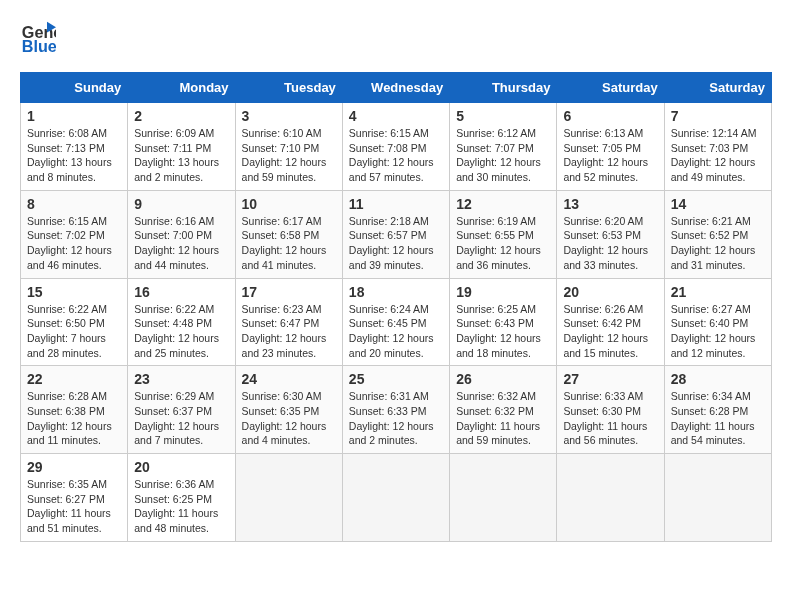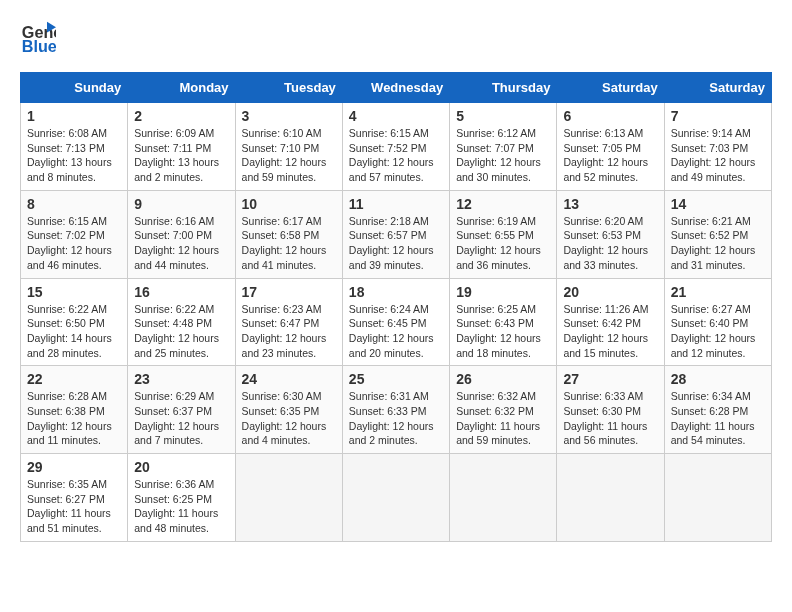--- a/index.html
+++ b/index.html
@@ -131,21 +131,21 @@
         <div class="day-info">
           <span>Sunrise: 6:10 AM</span><br>
           <span>Sunset: 7:10 PM</span><br>
           <span>Daylight: 12 hours and 59 minutes.</span>
         </div>
       </td>
         <td>
         <span class="day-num">4</span>
         <div class="day-info">
           <span>Sunrise: 6:15 AM</span><br>
-          <span>Sunset: 7:52 PM</span><br>
+          <span>Sunset: 7:08 PM</span><br>
           <span>Daylight: 12 hours and 57 minutes.</span>
         </div>
       </td>
         <td>
         <span class="day-num">5</span>
         <div class="day-info">
           <span>Sunrise: 6:12 AM</span><br>
           <span>Sunset: 7:07 PM</span><br>
           <span>Daylight: 12 hours and 30 minutes.</span>
         </div>
@@ -154,21 +154,21 @@
         <span class="day-num">6</span>
         <div class="day-info">
           <span>Sunrise: 6:13 AM</span><br>
           <span>Sunset: 7:05 PM</span><br>
           <span>Daylight: 12 hours and 52 minutes.</span>
         </div>
       </td>
         <td>
         <span class="day-num">7</span>
         <div class="day-info">
-          <span>Sunrise: 9:14 AM</span><br>
+          <span>Sunrise: 12:14 AM</span><br>
           <span>Sunset: 7:03 PM</span><br>
           <span>Daylight: 12 hours and 49 minutes.</span>
         </div>
       </td>
       </tr>
       <tr>
         <td>
         <span class="day-num">8</span>
         <div class="day-info">
           <span>Sunrise: 6:15 AM</span><br>
@@ -224,21 +224,21 @@
           <span>Daylight: 12 hours and 31 minutes.</span>
         </div>
       </td>
       </tr>
       <tr>
         <td>
         <span class="day-num">15</span>
         <div class="day-info">
           <span>Sunrise: 6:22 AM</span><br>
           <span>Sunset: 6:50 PM</span><br>
-          <span>Daylight: 14 hours and 28 minutes.</span>
+          <span>Daylight: 7 hours and 28 minutes.</span>
         </div>
       </td>
         <td>
         <span class="day-num">16</span>
         <div class="day-info">
           <span>Sunrise: 6:22 AM</span><br>
           <span>Sunset: 4:48 PM</span><br>
           <span>Daylight: 12 hours and 25 minutes.</span>
         </div>
       </td>
@@ -262,21 +262,21 @@
         <span class="day-num">19</span>
         <div class="day-info">
           <span>Sunrise: 6:25 AM</span><br>
           <span>Sunset: 6:43 PM</span><br>
           <span>Daylight: 12 hours and 18 minutes.</span>
         </div>
       </td>
         <td>
         <span class="day-num">20</span>
         <div class="day-info">
-          <span>Sunrise: 11:26 AM</span><br>
+          <span>Sunrise: 6:26 AM</span><br>
           <span>Sunset: 6:42 PM</span><br>
           <span>Daylight: 12 hours and 15 minutes.</span>
         </div>
       </td>
         <td>
         <span class="day-num">21</span>
         <div class="day-info">
           <span>Sunrise: 6:27 AM</span><br>
           <span>Sunset: 6:40 PM</span><br>
           <span>Daylight: 12 hours and 12 minutes.</span>

